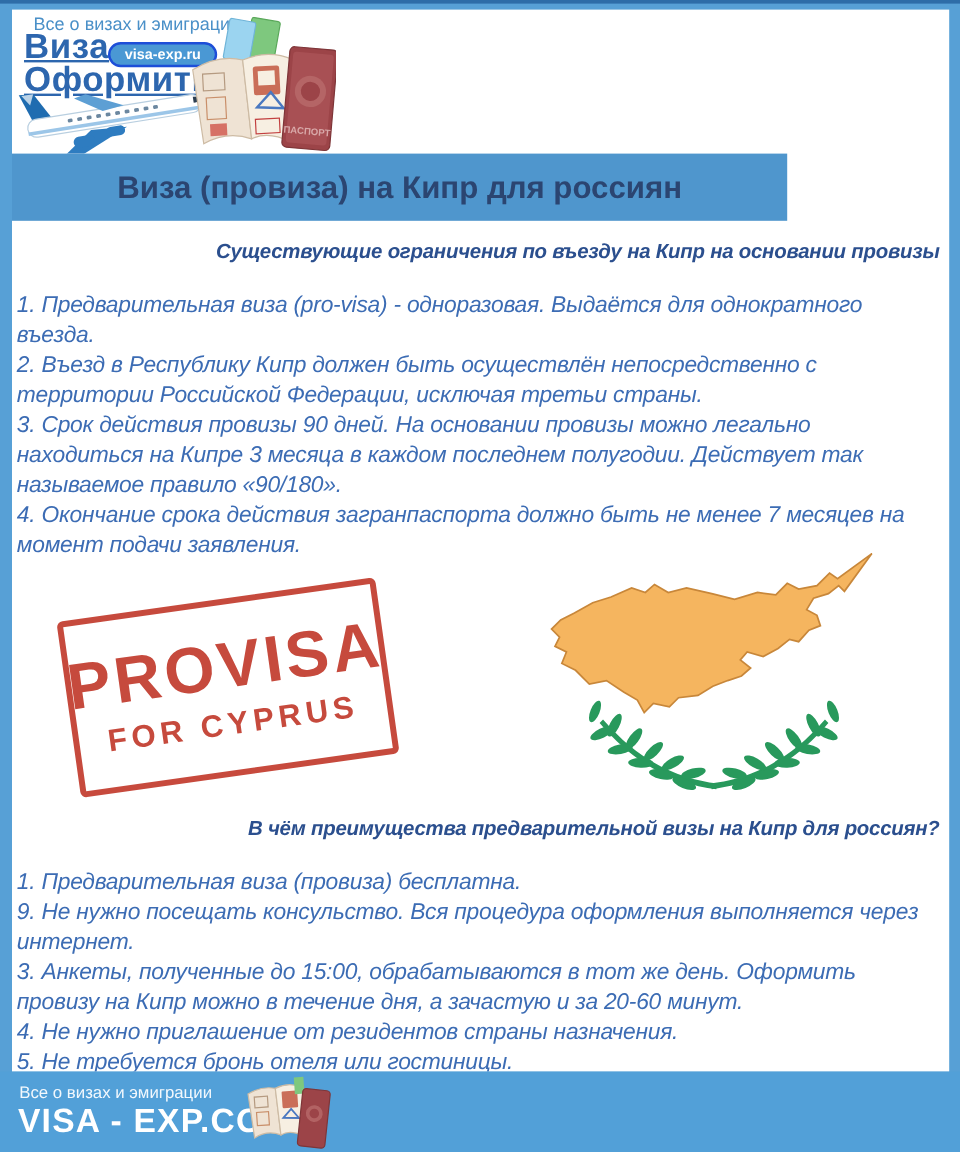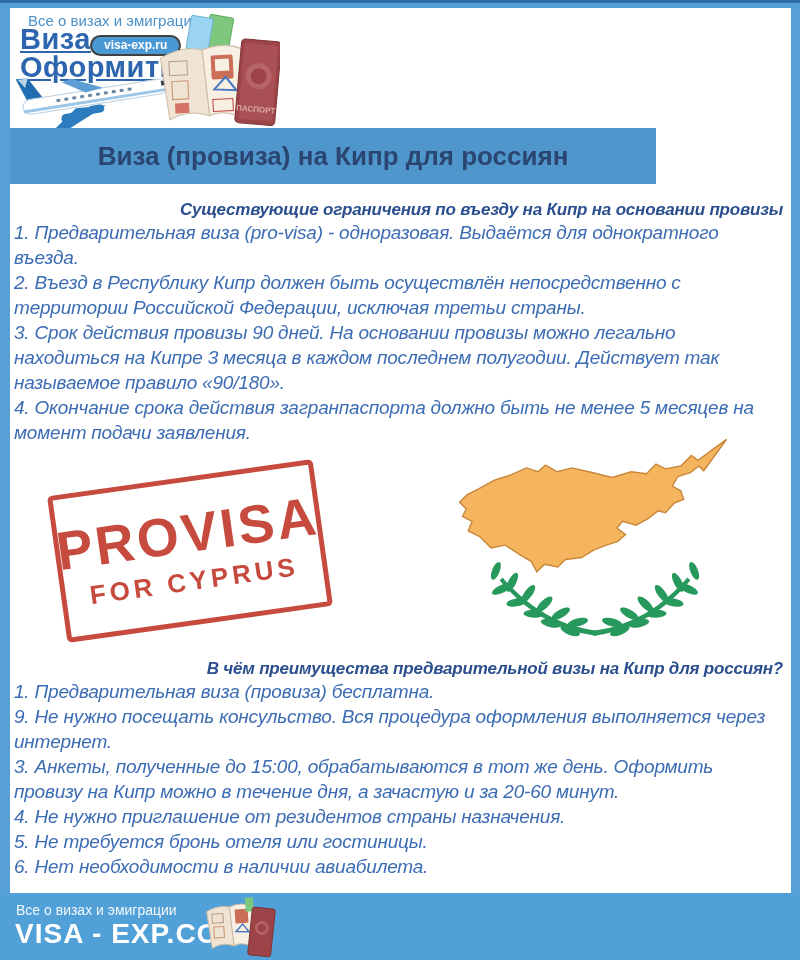--- a/index.html
+++ b/index.html
@@ -8,32 +8,32 @@
 
   .page { position:relative; width:800px; height:960px; background:#57a0d6; overflow:hidden; }
   .topline { position:absolute; top:0; left:0; width:800px; height:3px; background:#2e6da8; }
 
   .content { position:absolute; top:8px; left:10px; width:781px; height:885px; background:#ffffff; overflow:hidden; }
 
   
   .hdr { position:relative; height:120px; }
   .hdr-tagline { position:absolute; left:18px; top:4px; font-size:15px; color:#4a90c8; }
   .logo { position:absolute; left:10px; top:17px; font-size:29px; font-weight:700; color:#2d66ae; line-height:28px; letter-spacing:.5px;text-decoration:underline; }
-  .badge { position:absolute; left:80px; top:27px; background:#4a98d4; border:2px solid #404040; color:#fff; font-size:12px; font-weight:700; padding:1px 12px 2px; border-radius:11px; }
+  .badge { position:absolute; left:80px; top:27px; background:#4a98d4; border:2px solid #1d4ed8; color:#fff; font-size:12px; font-weight:700; padding:1px 12px 2px; border-radius:11px; }
   .plane { position:absolute; left:2px; top:46px; }
   .passports { position:absolute; left:138px; top:6px; }
 
   
   .title-bar { width:646px; height:56px; background:#4f96cd; display:flex; align-items:center; justify-content:center; }
   .title-bar span { font-size:26px; font-weight:700; color:#2b4571; }
 
   
   .main { padding:0 8px 0 4px; }
   .sec-heading { margin-top:16px; font-size:17px; font-weight:700; font-style:italic; color:#2b4f8e; letter-spacing:-.2px;text-align:right; }
-  .body-block { }
+  .body-block { margin-top:22px; }
   .body-block p { font-size:19px; font-style:italic; color:#3c6cb4; line-height:25px; letter-spacing:-.2px; max-width:772px; }
 
   .images-row { position:relative; height:215px; margin-top:-6px; }
 
   
   .stamp { position:absolute; left:42px; top:38px; width:268px; height:148px; border:5px solid #c23b2d; border-radius:5px; transform:rotate(-8deg); display:flex; flex-direction:column; align-items:center; justify-content:center; opacity:.92; }
   .stamp-l1 { font-size:54px; font-weight:700; color:#c23b2d; letter-spacing:3px; line-height:54px; }
   .stamp-l2 { font-size:26px; font-weight:700; color:#c23b2d; letter-spacing:4px; margin-top:6px; }
 
   .flag { position:absolute; left:438px; top:-6px; }
@@ -118,21 +118,21 @@
     </div>
 
     <div class="main">
 
       <div class="sec-heading">Существующие ограничения по въезду на Кипр на основании провизы</div>
 
       <div class="body-block">
         <p>1. Предварительная виза (pro-visa) - одноразовая. Выдаётся для однократного въезда.</p>
         <p>2. Въезд в Республику Кипр должен быть осуществлён непосредственно с территории Российской Федерации, исключая третьи страны.</p>
         <p>3. Срок действия провизы 90 дней. На основании провизы можно легально находиться на Кипре 3 месяца в каждом последнем полугодии. Действует так называемое правило «90/180».</p>
-        <p>4. Окончание срока действия загранпаспорта должно быть не менее 5 месяцев на момент подачи заявления.</p>
+        <p>4. Окончание срока действия загранпаспорта должно быть не менее 7 месяцев на момент подачи заявления.</p>
       </div>
 
       <div class="images-row">
         <div class="stamp">
           <div class="stamp-l1">PROVISA</div>
           <div class="stamp-l2">FOR CYPRUS</div>
         </div>
 
         <svg class="flag" width="286" height="230" viewBox="0 0 300 240">
           <path fill="#f5b55f" stroke="#c8873a" stroke-width="1.5" d="M288,6 L258,28 L251,23 L240,34 L224,37 L214,32 L204,42 L188,40 L168,46 L148,41 L126,36 L110,40 L98,33 L90,40 L78,36 L60,44 L44,49 L28,58 L16,64 L8,72 L15,79 L11,87 L21,92 L17,102 L29,108 L41,120 L56,117 L71,127 L83,134 L89,145 L97,137 L111,140 L119,132 L136,130 L149,122 L162,117 L174,113 L182,106 L173,99 L179,92 L193,96 L206,89 L216,81 L224,83 L233,73 L243,69 L240,60 L231,55 L237,45 L250,41 L259,34 L264,39 Z"></path>

